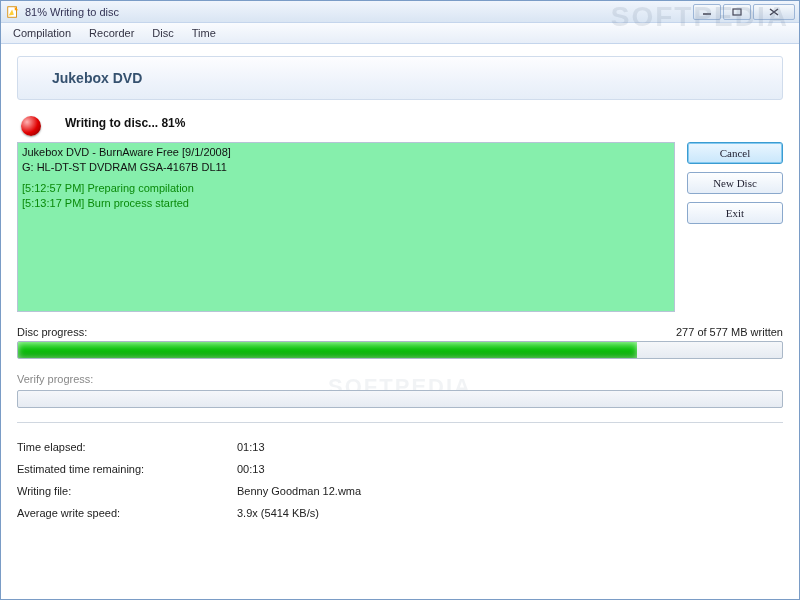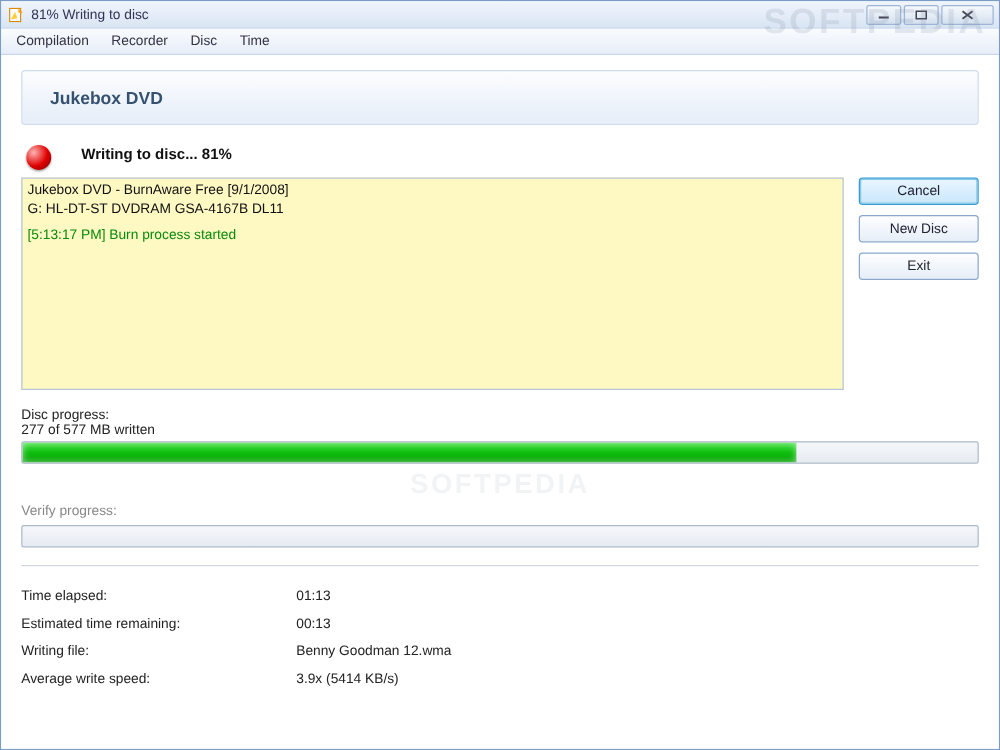--- a/index.html
+++ b/index.html
@@ -66,21 +66,21 @@
     flex-direction: column;
     background: #fff;
   }
   .header-band {
     height: 44px;
     background: linear-gradient(#fdfdff, #eef3fb 60%, #e6eef8);
     border: 1px solid #d0dcec;
     border-radius: 3px;
     display: flex;
     align-items: center;
-    padding: 0 22px;
+    padding: 0 34px;
     margin-bottom: 10px;
   }
   .header-band .page-title {
     font-size: 14px;
     font-weight: 600;
     color: #35516f;
   }
   .status-row {
     display: flex;
     align-items: flex-start;
@@ -103,21 +103,21 @@
     gap: 12px;
   }
   .log-wrap {
     flex: 1;
     position: relative;
   }
   .log {
     width: 100%;
     height: 170px;
     border: 1px solid #b6c4d6;
-    background: #fef9c3;
+    background: #86efac;
     padding: 2px 4px;
     font-size: 11px;
     line-height: 1.35;
     overflow-y: scroll;
     color: #111;
   }
   .log .green { color: #0a8a0a; }
   .side-buttons {
     width: 96px;
     display: flex;
@@ -125,20 +125,21 @@
     gap: 8px;
   }
   .btn {
     height: 22px;
     border: 1px solid #8aa8cc;
     background: linear-gradient(#fdfeff,#e6eef8);
     border-radius: 3px;
     font-size: 11px;
     color: #223;
     cursor: pointer;
+    font-family: Liberation Serif, serif;
   }
   .btn.primary {
     border: 1px solid #3a9bd1;
     box-shadow: 0 0 0 1px #84c9f0 inset;
     background: linear-gradient(#eaf6ff,#c9e7fb);
     font-weight: 400;
   }
   .section-label {
     font-size: 11px;
     color: #222;
@@ -157,23 +158,22 @@
     height: 100%;
     background: linear-gradient(#47e247, #0fbf0f 50%, #00a000);
     box-shadow: inset 0 0 6px rgba(255,255,255,0.6);
   }
   .progress-row-top {
     display: flex;
     justify-content: space-between;
     margin-top: 14px;
     font-size: 11px;
     color: #222;
-    flex-direction: column;
-  }
-  .verify-label { color: #888; margin-top: 32px; }
+  }
+  .verify-label { color: #888; margin-top: 14px; }
   .divider {
     border: none;
     border-top: 1px solid #d0d7e0;
     margin: 14px 0 6px 0;
   }
   .stats {
     display: grid;
     grid-template-columns: 220px 1fr;
     row-gap: 10px;
     font-size: 11px;
@@ -252,20 +252,21 @@
       <div class="red-orb"></div>
       <div class="status-text">Writing to disc... 81%</div>
     </div>
 
     <div class="main-row">
       <div class="log-wrap">
         <div class="log">
           <div>Jukebox DVD - BurnAware Free [9/1/2008]</div>
           <div>G: HL-DT-ST DVDRAM GSA-4167B DL11</div>
           <div style="height:6px"></div>
+          <div class="green">[5:12:57 PM] Preparing compilation</div>
           <div class="green">[5:13:17 PM] Burn process started</div>
         </div>
       </div>
       <div class="side-buttons">
         <button class="btn primary">Cancel</button>
         <button class="btn">New Disc</button>
         <button class="btn">Exit</button>
       </div>
     </div>
 

